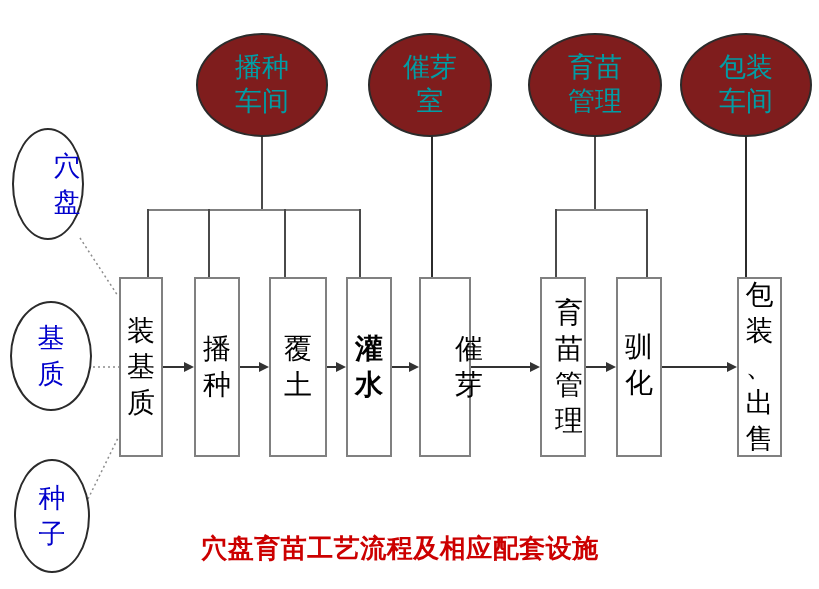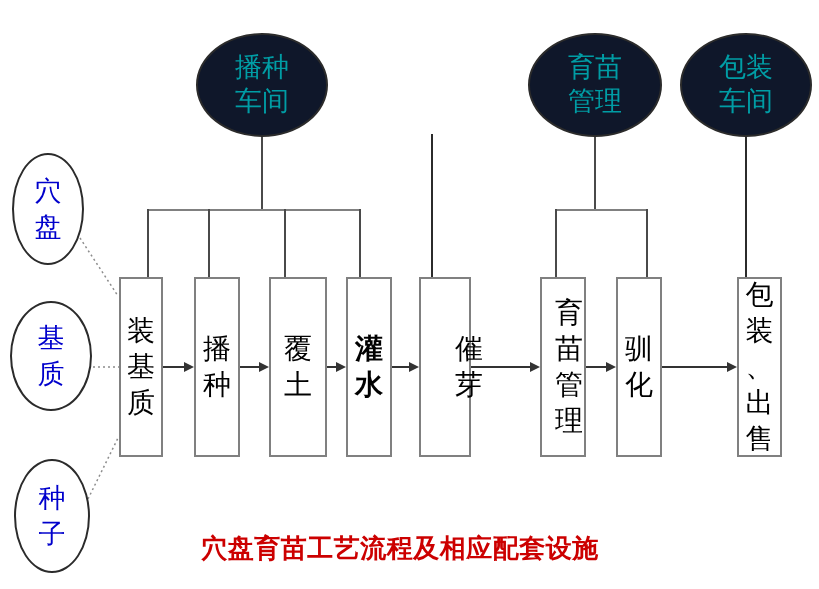--- a/index.html
+++ b/index.html
@@ -10,21 +10,21 @@
     font-family:"Liberation Sans", sans-serif;
     overflow:hidden;
   }
   svg.wires{position:absolute;left:0;top:0;width:819px;height:589px;}
 
   
   .facility{
     position:absolute;
     border:2px solid #2b2b2b;
     border-radius:50%;
-    background:#0f172a;
+    background:#7f1d1d;
     display:flex;align-items:center;justify-content:center;
     box-sizing:border-box;
   }
   .facility .lbl{
     width:62px;
     color:#009da5;
     font-size:27px;
     line-height:1.25;
     text-align:center;
     word-break:break-all;
@@ -145,28 +145,31 @@
       <g>
         <line x1="662" y1="367" x2="728" y2="367"></line>
           <polygon points="737,367 727,362 727,372" stroke="none"></polygon>
       </g>
     </g>
   </svg>
 
   <div class="facility" style="left:196px;top:33px;width:132px;height:104px;">
     <div class="lbl">播种车间</div>
   </div>
+  <div class="facility" style="left:368px;top:33px;width:124px;height:104px;">
+    <div class="lbl">催芽室</div>
+  </div>
   <div class="facility" style="left:528px;top:33px;width:134px;height:104px;">
     <div class="lbl">育苗管理</div>
   </div>
   <div class="facility" style="left:680px;top:33px;width:132px;height:104px;">
     <div class="lbl">包装车间</div>
   </div>
 
-  <div class="input-node" style="left:12px;top:153px;width:72px;height:112px;">
+  <div class="input-node" style="left:12px;top:128px;width:72px;height:112px;justify-content:flex-end;">
     <div class="lbl">穴盘</div>
   </div>
   <div class="input-node" style="left:10px;top:301px;width:82px;height:110px;">
     <div class="lbl">基质</div>
   </div>
   <div class="input-node" style="left:14px;top:459px;width:76px;height:114px;">
     <div class="lbl">种子</div>
   </div>
 
   <div class="step" style="left:119px;width:44px;">
@@ -180,21 +183,21 @@
   </div>
   <div class="step" style="left:346px;width:46px;font-weight:bold;">
     <div class="lbl">灌水</div>
   </div>
   <div class="step" style="left:419px;width:46px;padding-left:48px;">
     <div class="lbl">催芽</div>
   </div>
   <div class="step" style="left:540px;width:46px;justify-content:flex-end;">
     <div class="lbl">育苗管理</div>
   </div>
-  <div class="step" style="left:616px;width:46px;">
+  <div class="step" style="left:616px;width:46px;font-family:Liberation Mono, monospace;">
     <div class="lbl">驯化</div>
   </div>
   <div class="step" style="left:737px;width:45px;">
     <div class="lbl">包装、出售</div>
   </div>
 
   <div class="diagram-title">穴盘育苗工艺流程及相应配套设施</div>
 
 </div>
 

